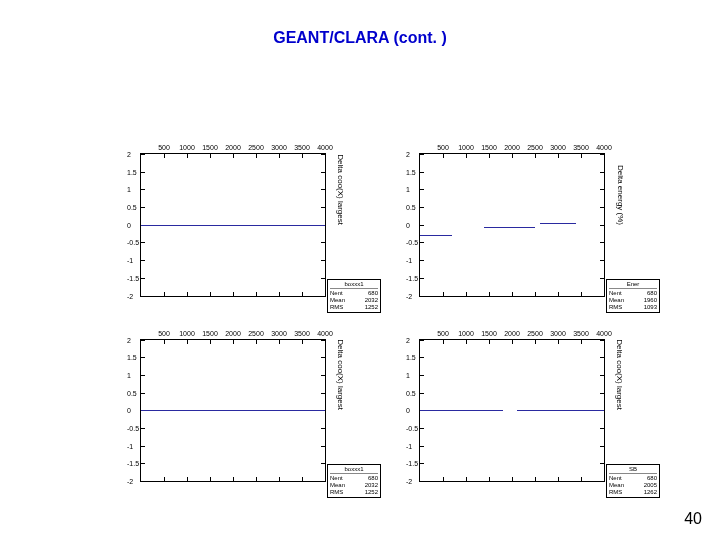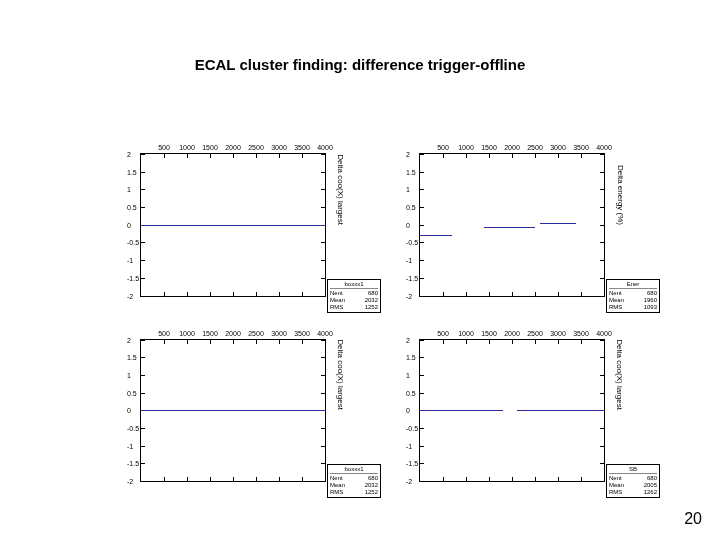--- a/index.html
+++ b/index.html
@@ -18,22 +18,22 @@
   .stats{position:absolute;right:0;bottom:2px;width:48px;border:1px solid #000;background:#fff;font-size:6px;line-height:1.15;padding:1px 2px;}
   .stats .sname{text-align:center;border-bottom:1px solid #888;margin-bottom:1px;}
   .stats .row{display:flex;justify-content:space-between;}
 </style>
 </head>
 <body>
 <div class="slide">
 
 <div class="title">
   <br>
+  <span>GEANT/CLARA (cont. )</span>
 </div>
-<div class="subtitle">ECAL cluster finding: difference trigger-offline</div>
 
 <div class="grid">
   <div class="panel">
         <div class="axes">
           <span class="xt" style="left: 12.5%;">500</span>
           <div style="position: absolute; top: 0px; width: 1px; height: 4px; background: rgb(0, 0, 0); left: 12.5%;"></div>
           <div style="position: absolute; bottom: 0px; width: 1px; height: 4px; background: rgb(0, 0, 0); left: 12.5%;"></div>
           <span class="xt" style="left: 25%;">1000</span>
           <div style="position: absolute; top: 0px; width: 1px; height: 4px; background: rgb(0, 0, 0); left: 25%;"></div>
           <div style="position: absolute; bottom: 0px; width: 1px; height: 4px; background: rgb(0, 0, 0); left: 25%;"></div>
@@ -315,15 +315,15 @@
             <span>2005</span>
           </div>
           <div class="row">
             <span>RMS</span>
             <span>1262</span>
           </div>
         </div>
       </div>
 </div>
 
-<div class="pagenum">20</div>
+<div class="pagenum">40</div>
 
 </div>
 
 </body></html>

